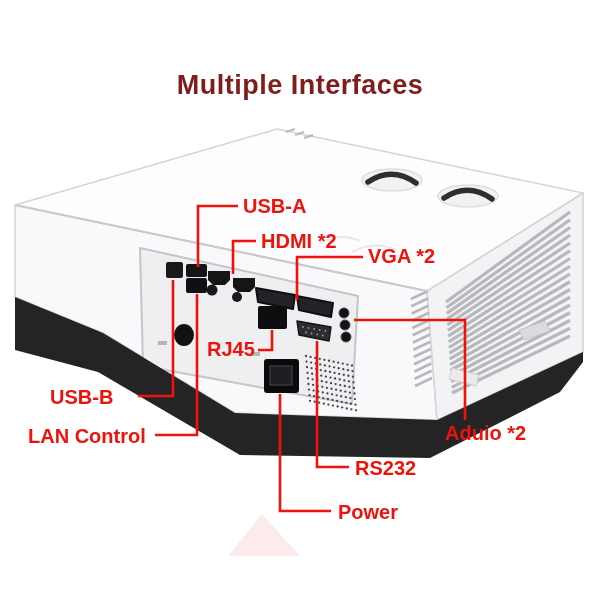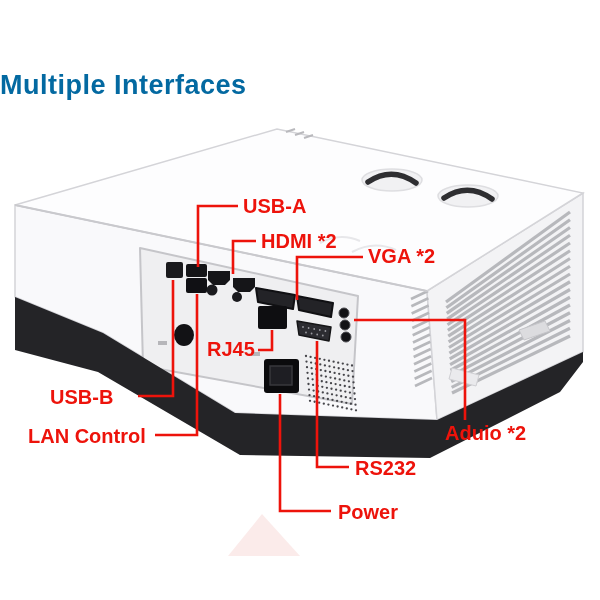--- a/index.html
+++ b/index.html
@@ -1,19 +1,19 @@
 <!DOCTYPE html>
 <html><head>
 <meta charset="utf-8">
 <style>
   html,body{margin:0;padding:0;}
   body{width:600px;height:600px;position:relative;background:#ffffff;overflow:hidden;
        font-family:"Liberation Sans",sans-serif;}
-  #title{position:absolute;top:70px;left:0;right:0;margin:0;
-         font-size:27px;font-weight:700;color:#0369a1;letter-spacing:.5px;}
+  #title{position:absolute;top:70px;left:0;right:0;margin:0;text-align:center;
+         font-size:27px;font-weight:700;color:#7f1d1d;letter-spacing:.5px;}
   #stage{position:absolute;top:0;left:0;}
   .lbl{font-family:"Liberation Sans",sans-serif;font-weight:700;font-size:20px;}
 </style>
 </head>
 <body>
 
 <h1 id="title">Multiple Interfaces</h1>
 
 <svg id="stage" width="600" height="600" viewBox="0 0 600 600">
 

